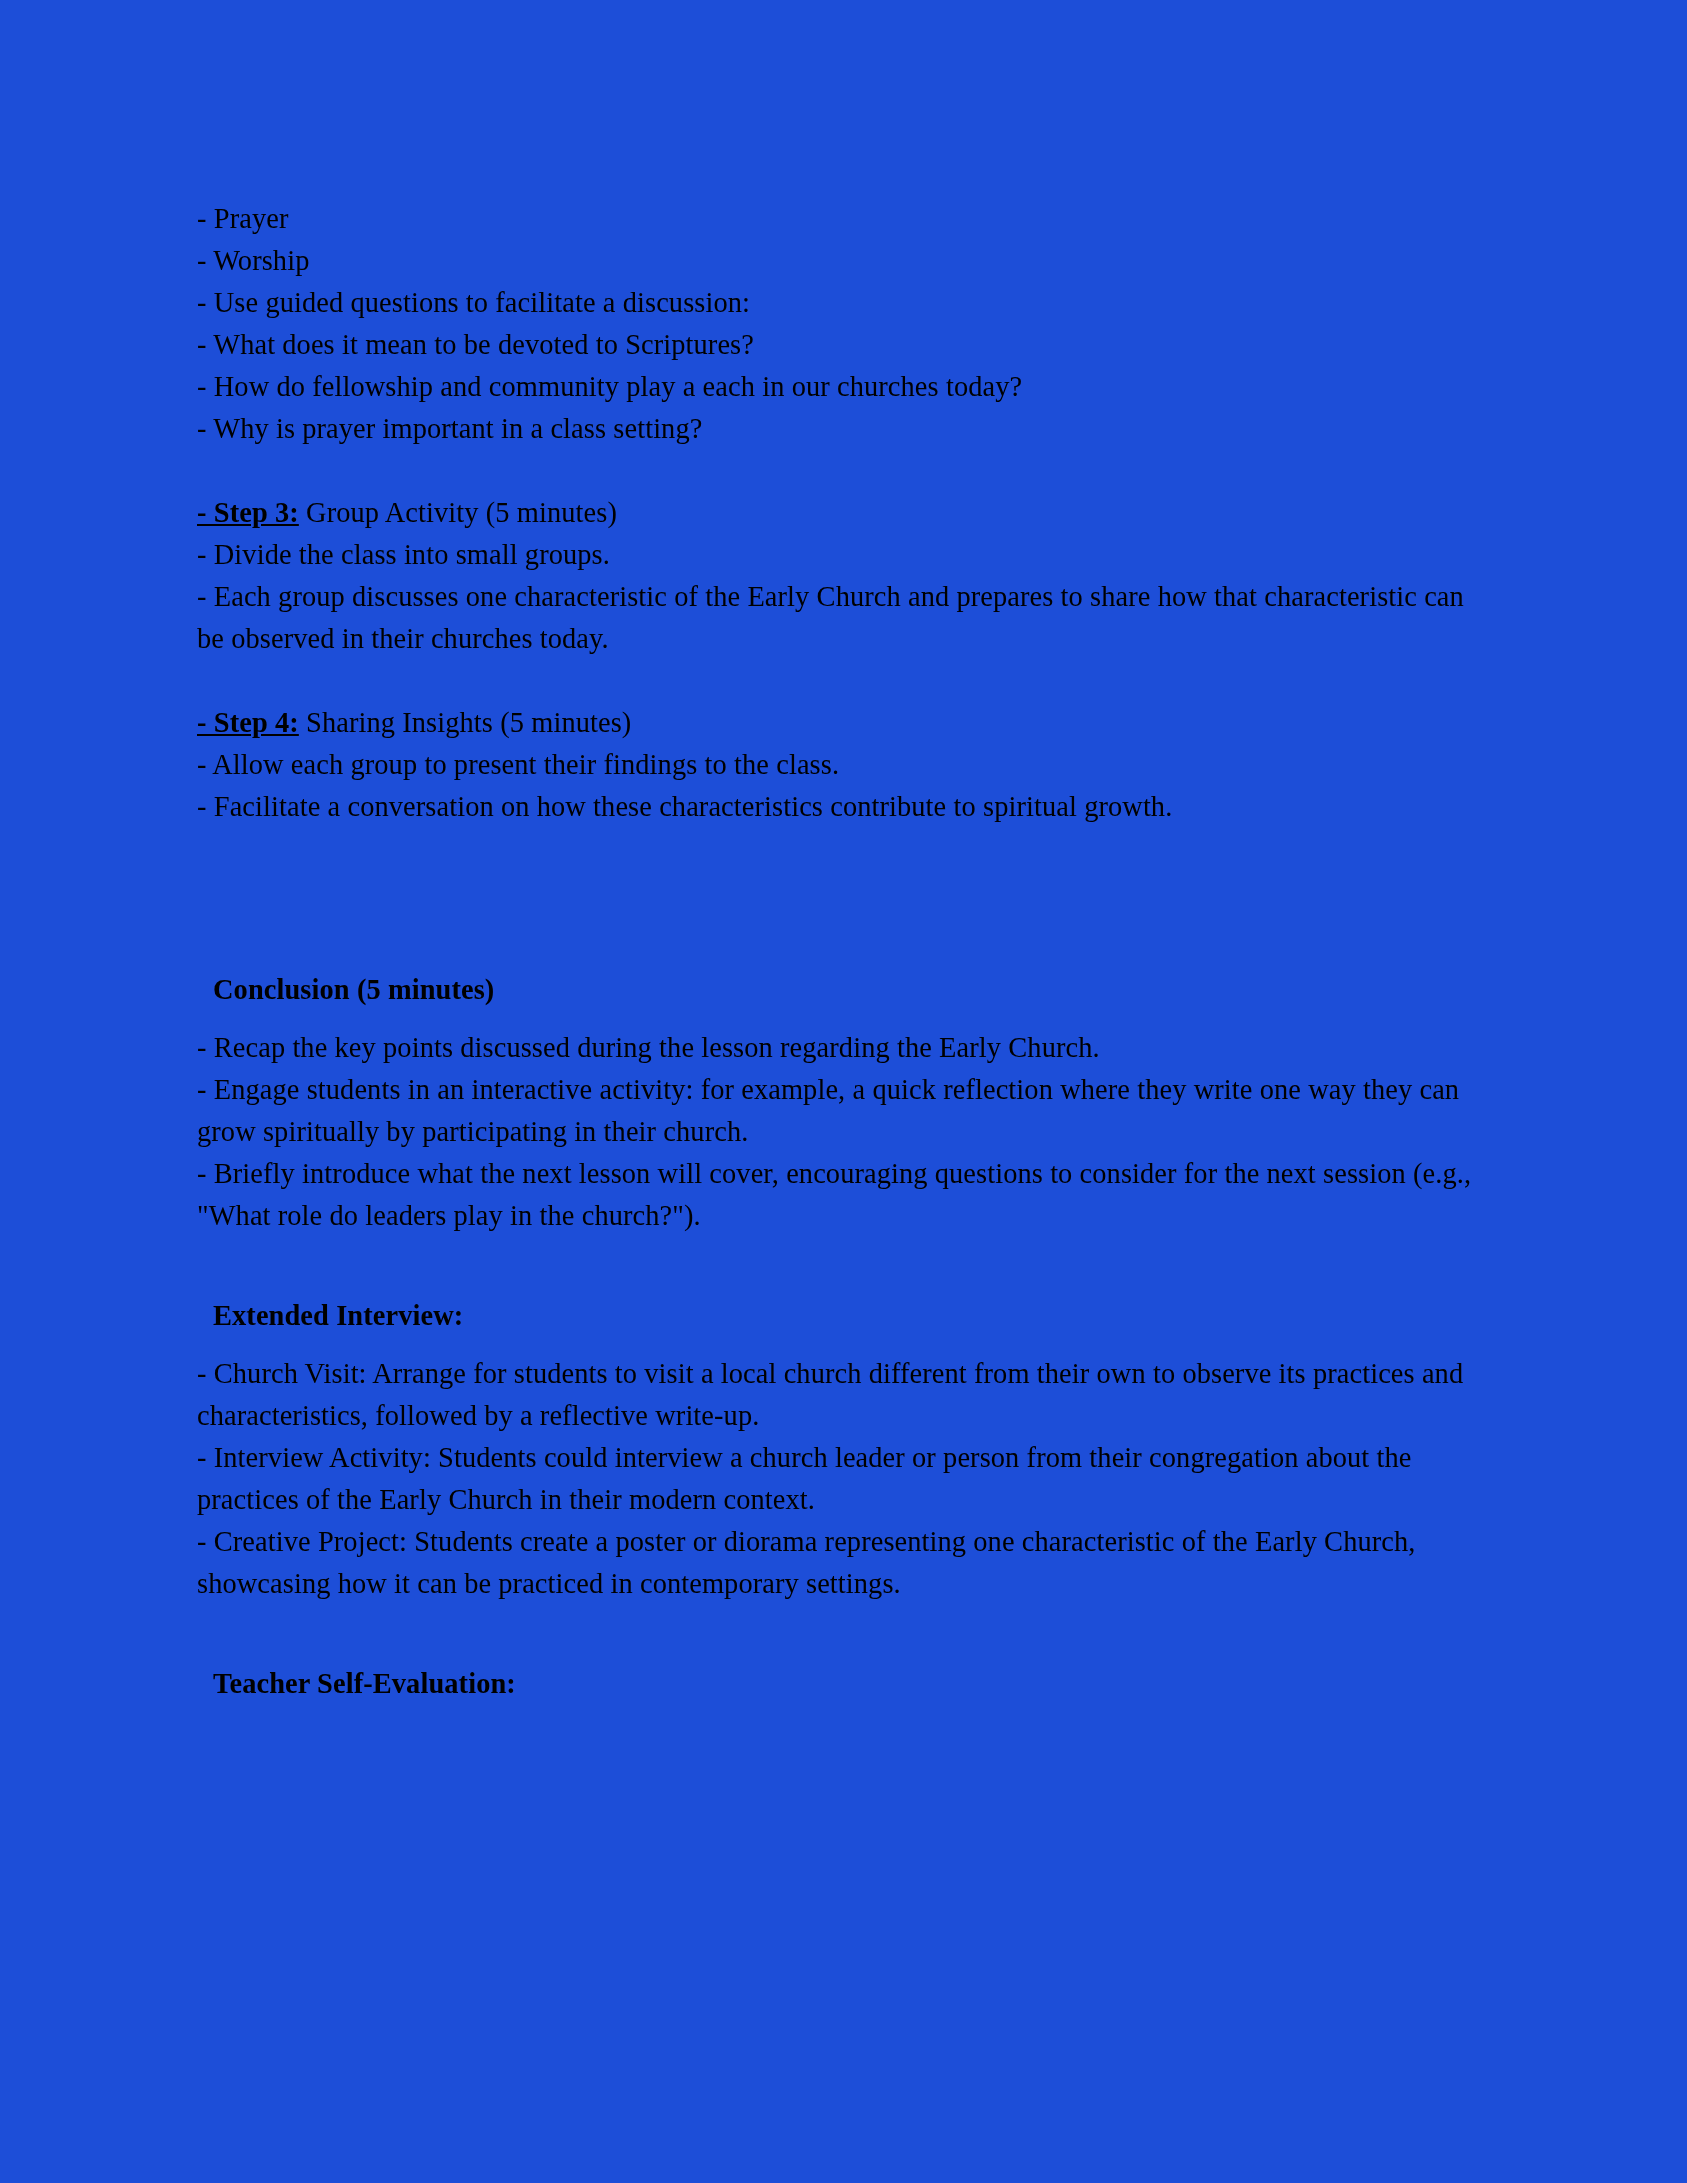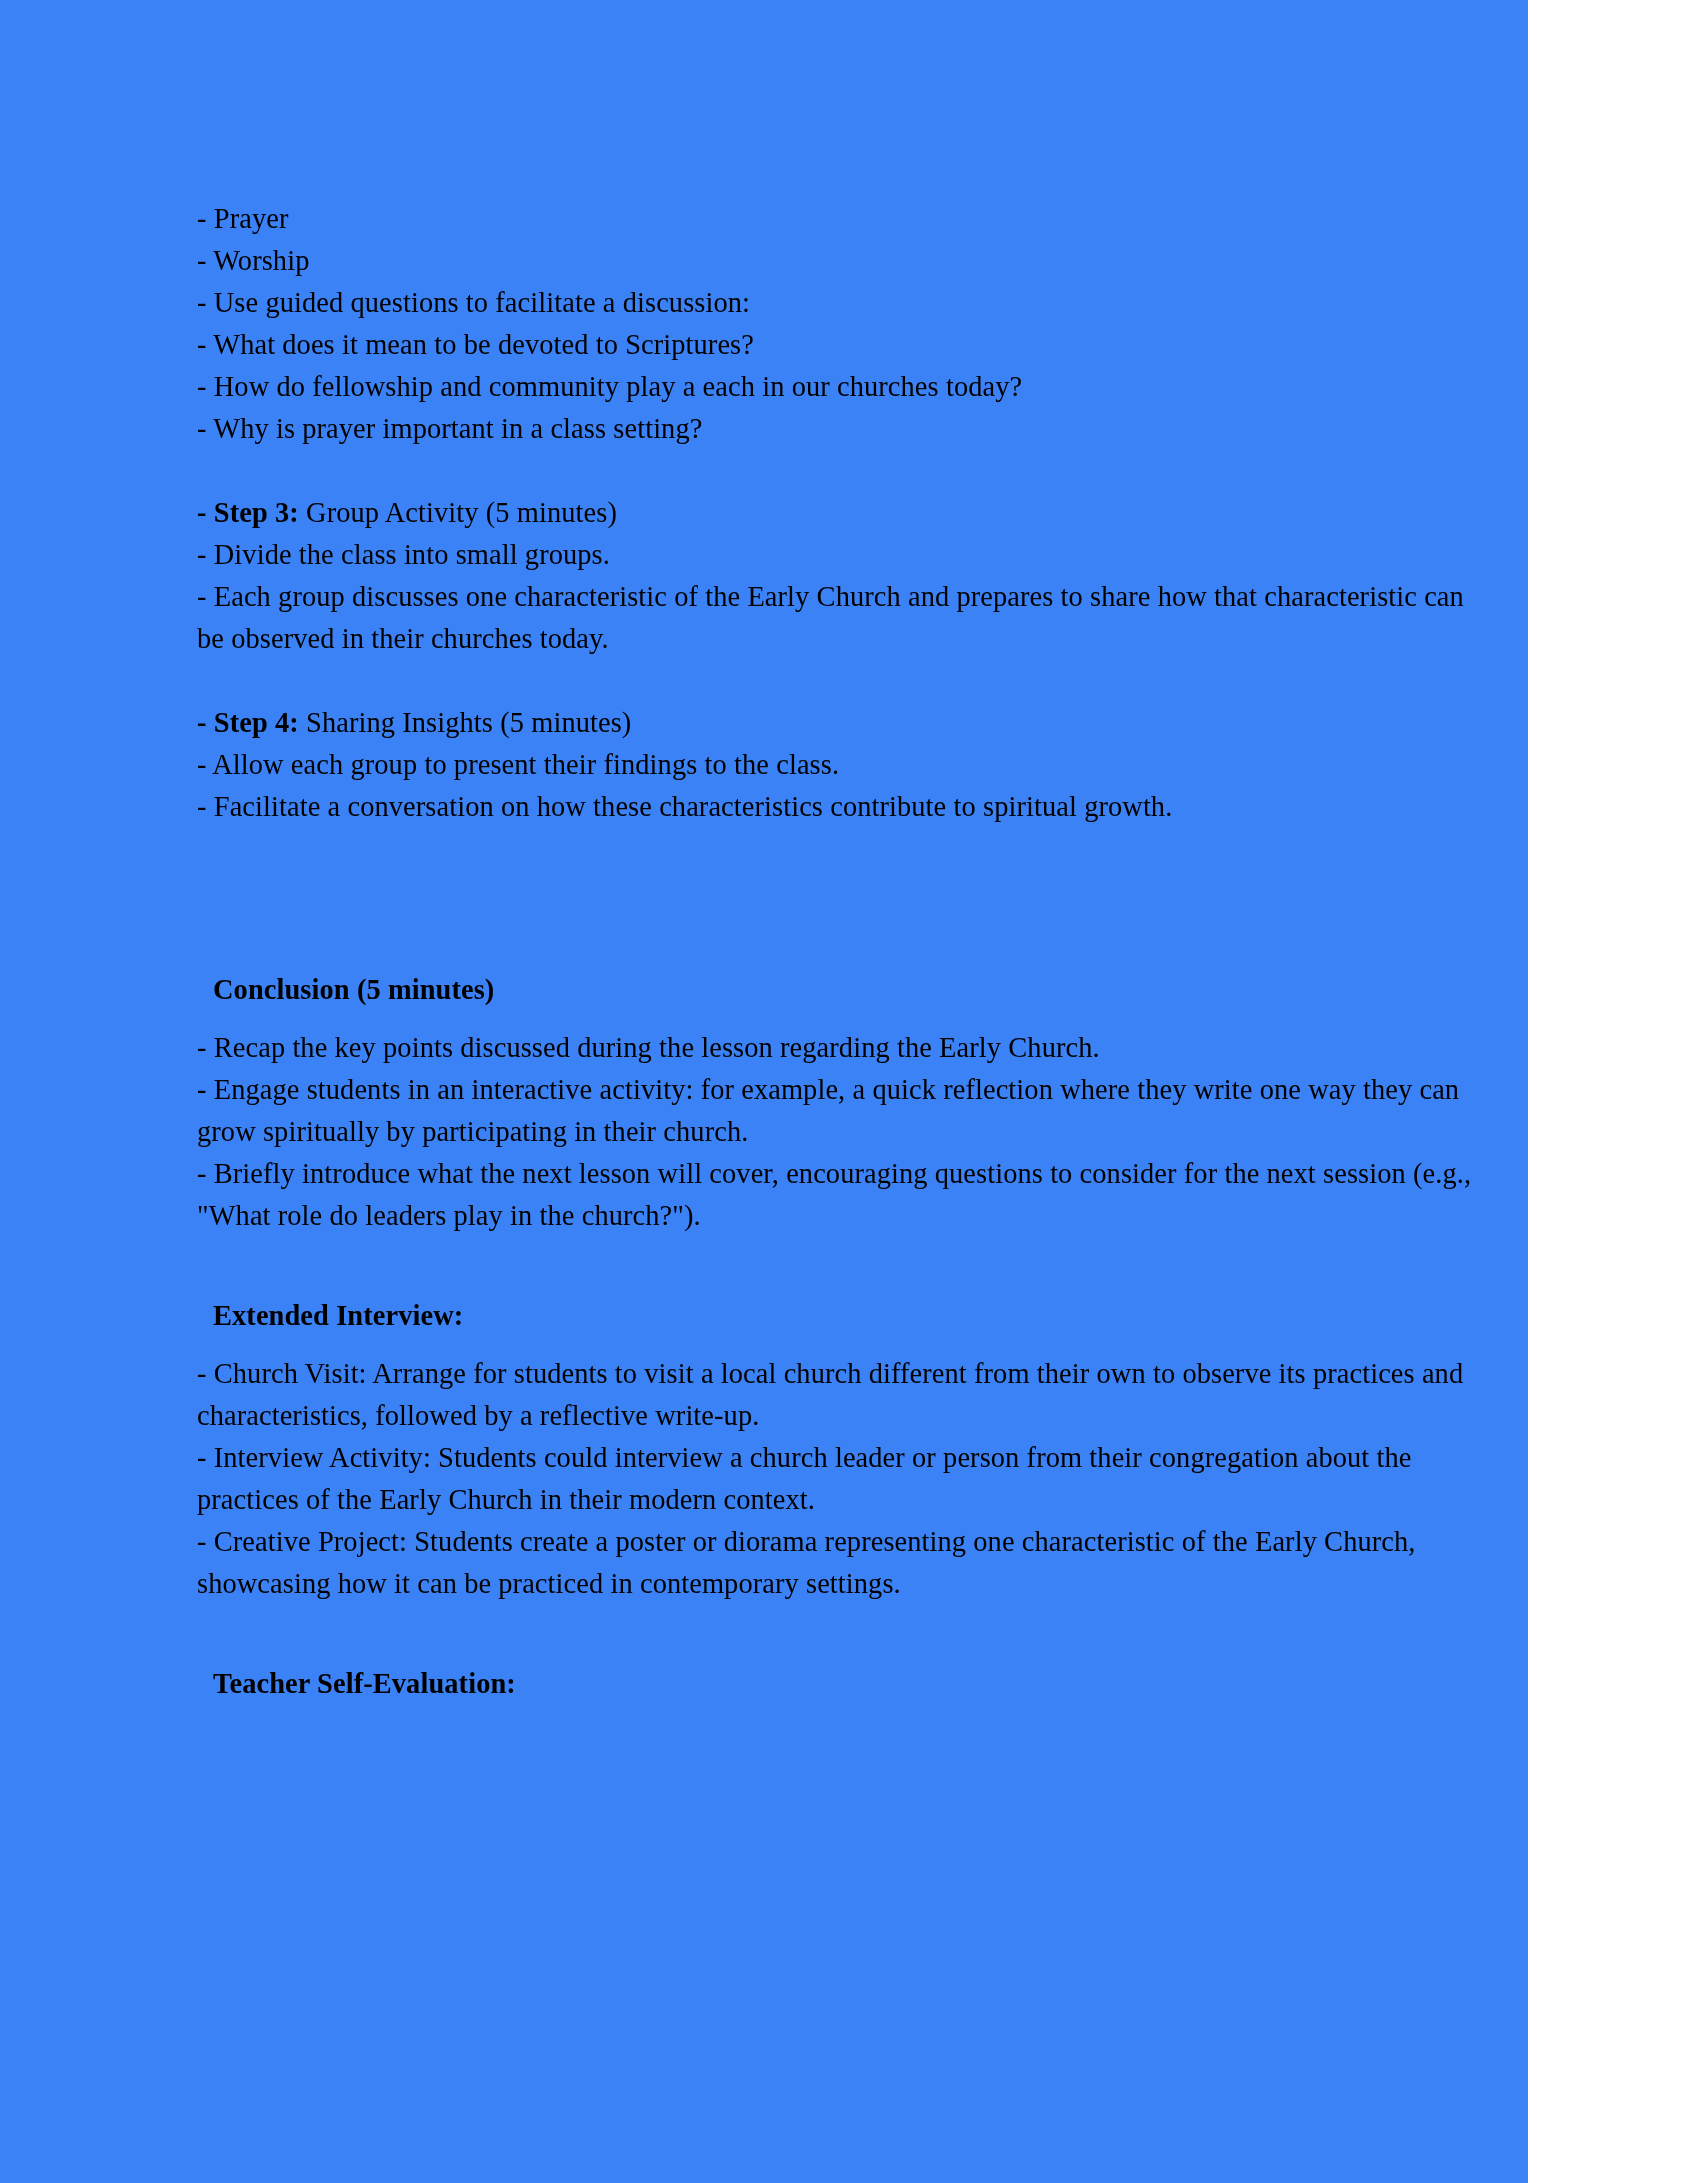--- a/index.html
+++ b/index.html
@@ -10,42 +10,43 @@
   body {
     width: 1687px;
     height: 2183px;
     font-family: "Liberation Serif", "DejaVu Serif", serif;
     color: #000000;
     -webkit-font-smoothing: antialiased;
   }
   .page {
     position: relative;
     box-sizing: border-box;
-    width: 1528px;
+    width: 1687px;
     height: 2183px;
-    background: #3b82f6;
+    background: #1d4ed8;
     padding: 198px 198px 106px 197px;
   }
   .doc-body {
     width: 1297px;
     font-size: 28.4px;
     line-height: 42px;
     text-align: left;
     letter-spacing: 0.1px;
   }
   .line {
     white-space: normal;
   }
   .para {
     margin: 0;
   }
   .spacer-1 { height: 42px; }
   .spacer-3 { height: 125px; }
   .bold {
     font-weight: bold;
+    text-decoration: underline;
   }
   .heading {
     font-weight: bold;
     margin: 16px;
   }
   .run { }
 </style>
 </head>
 <body>
 

